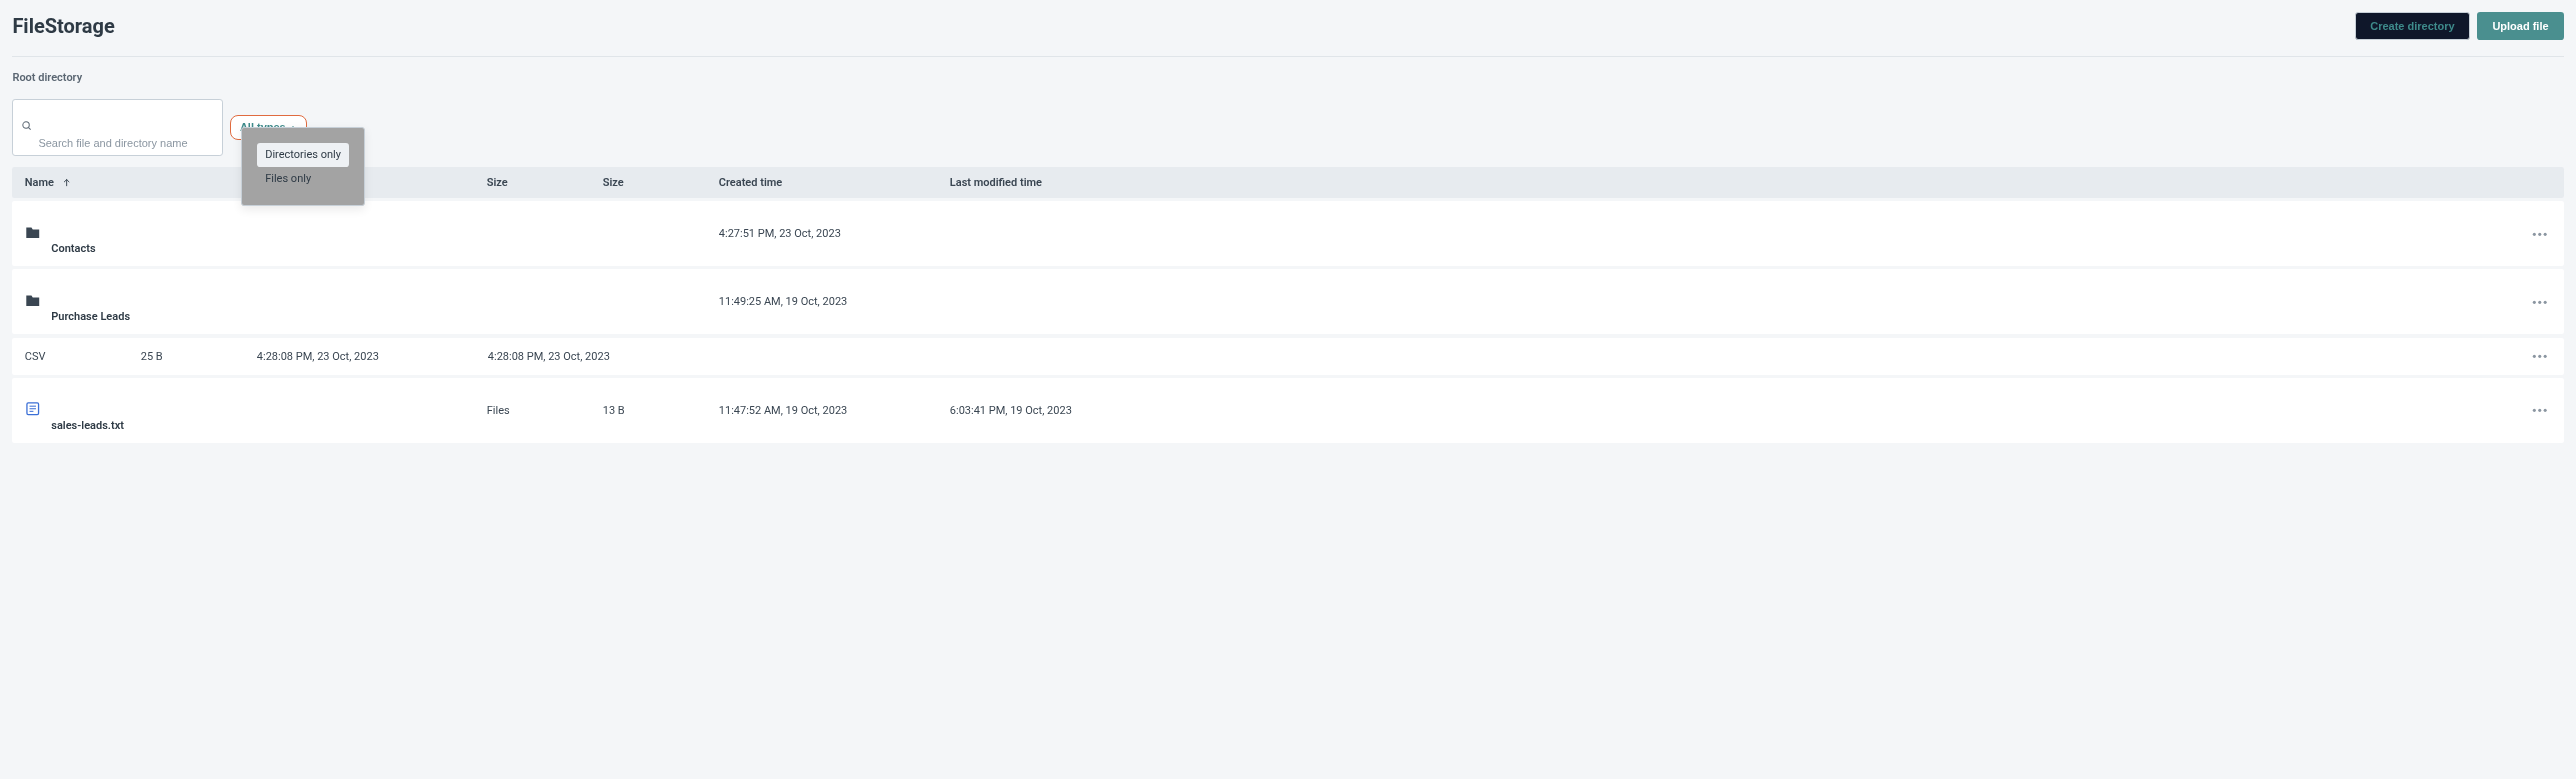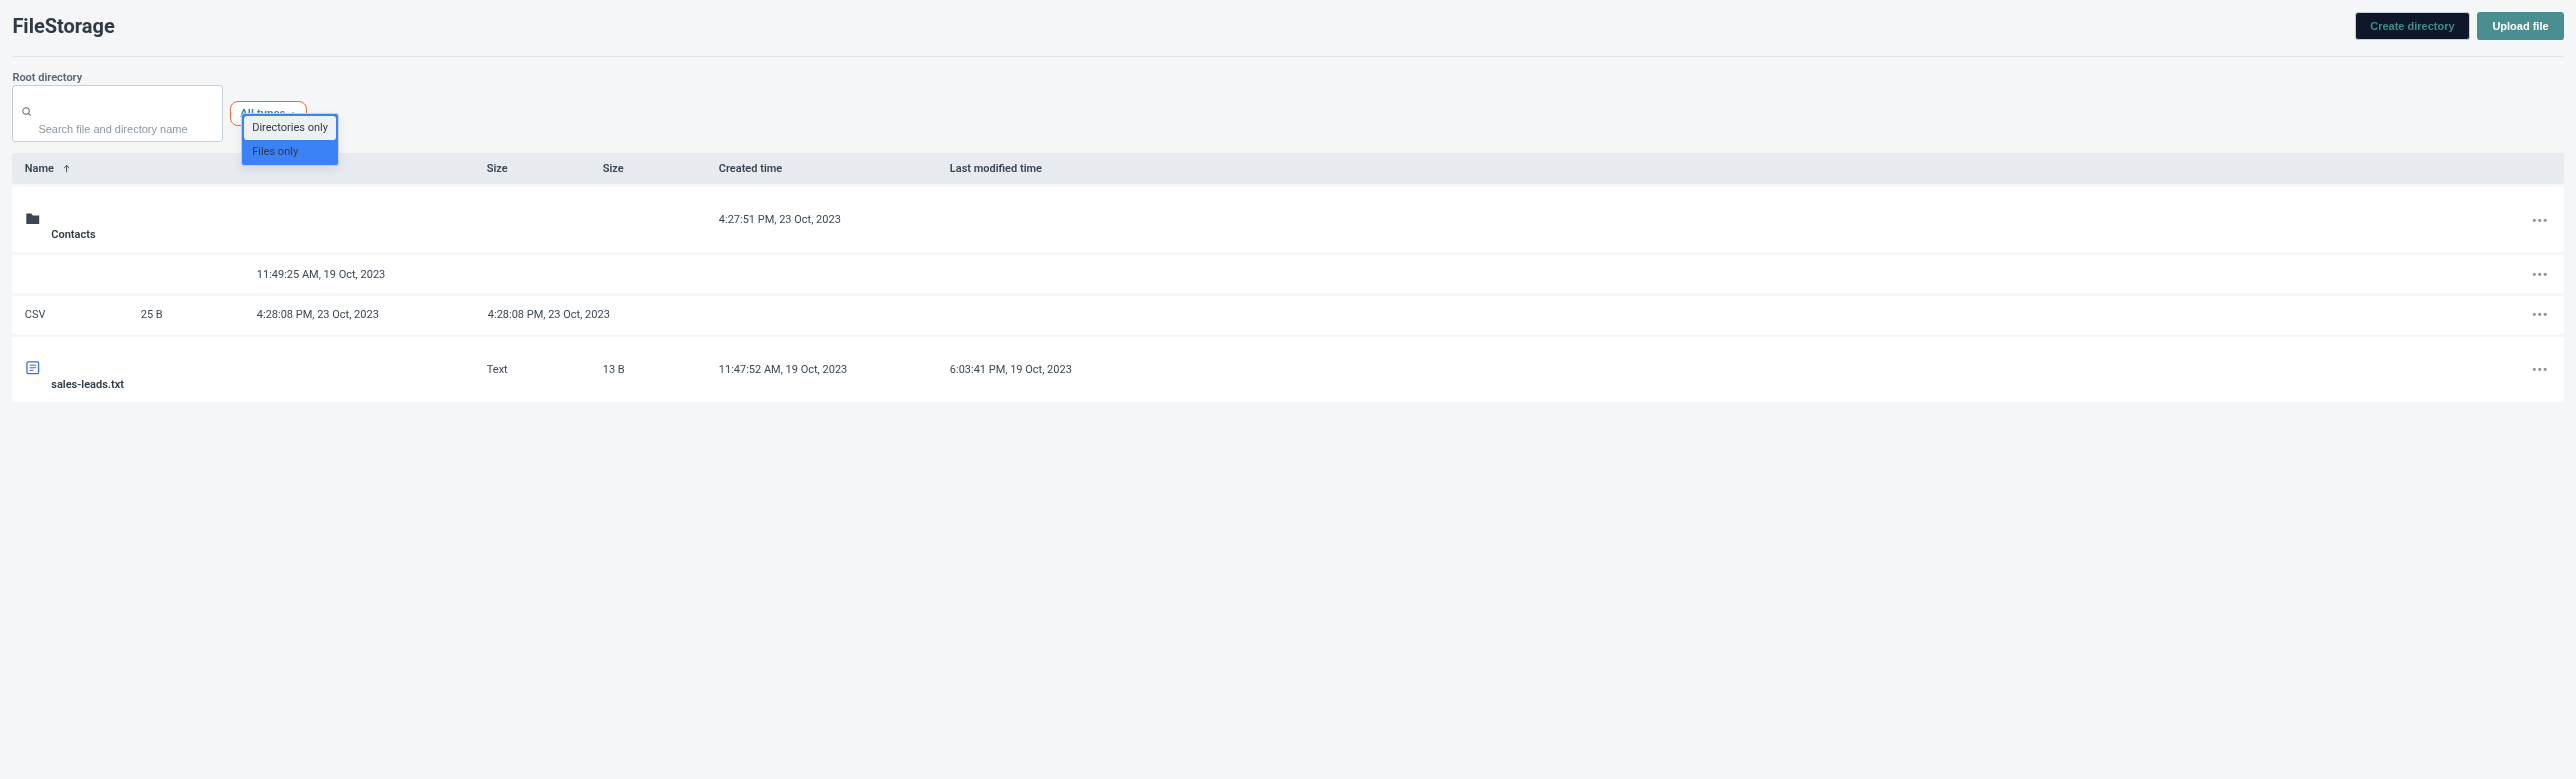--- a/index.html
+++ b/index.html
@@ -45,21 +45,21 @@
       border: 0.8px solid #c7d0d8;
     }
     .btn-primary {
       background: #4a8f8f;
       color: #fff;
     }
     .breadcrumb {
       font-size: 11px;
       font-weight: 600;
       color: #5a6672;
-      margin-bottom: 1px;
+      margin-bottom: 15px;
     }
     .toolbar {
       display: flex;
       gap: 6.2px;
       align-items: center;
       margin-bottom: 11px;
       position: relative;
     }
     .search-wrap {
       display: flex;
@@ -93,25 +93,25 @@
       background: #fff;
       color: #3e8b8b;
       font-weight: 600;
       font-size: 11px;
       cursor: pointer;
     }
     .dropdown {
       position: absolute;
       top: 28px;
       left: 229px;
-      background: #3b82f6;
+      background: #a3a3a3;
       border: 0.8px solid #c7d0d8;
       border-radius: 3.1px;
       box-shadow: 0 3.1px 9.3px rgba(0,0,0,0.08);
-      padding: 2px;
+      padding: 15px;
       min-width: 95px;
       z-index: 10;
     }
     .dropdown-item {
       padding: 5.4px 7.8px;
       border-radius: 3.1px;
       cursor: pointer;
       font-size: 11px;
       color: #2e3a45;
     }
@@ -252,20 +252,28 @@
         <svg width="15.5" height="4.7" viewBox="0 0 20 6" fill="#8b96a1">
             <circle cx="3" cy="3" r="2"></circle>
             <circle cx="10" cy="3" r="2"></circle>
             <circle cx="17" cy="3" r="2"></circle>
           </svg>
       </span>
     </div>
   </div>
 
   <div class="table-row">
+    <div class="col-name row-name">
+      <span>
+        <svg class="icon-svg" width="15.5" height="15.5" viewBox="0 0 24 24" fill="#3a4652">
+            <path d="M10 4H2v16h20V7H12l-2-3z"></path>
+          </svg>
+      </span>
+      <span class="label">Purchase Leads</span>
+    </div>
     <div class="col-type"></div>
     <div class="col-size"></div>
     <div class="col-created">11:49:25 AM, 19 Oct, 2023</div>
     <div class="col-mod"></div>
     <div class="col-actions">
       <span class="more-btn">
         <svg width="15.5" height="4.7" viewBox="0 0 20 6" fill="#8b96a1">
             <circle cx="3" cy="3" r="2"></circle>
             <circle cx="10" cy="3" r="2"></circle>
             <circle cx="17" cy="3" r="2"></circle>
@@ -295,21 +303,21 @@
       <span>
         <svg class="icon-svg" width="15.5" height="15.5" viewBox="0 0 24 24" fill="none">
           <rect x="3" y="3" width="18" height="18" rx="2" fill="none" stroke="#3b6fd6" stroke-width="2"></rect>
           <line x1="7" y1="8" x2="17" y2="8" stroke="#3b6fd6" stroke-width="1.6"></line>
           <line x1="7" y1="12" x2="17" y2="12" stroke="#3b6fd6" stroke-width="1.6"></line>
           <line x1="7" y1="16" x2="13" y2="16" stroke="#3b6fd6" stroke-width="1.6"></line>
         </svg>
       </span>
       <span class="label">sales-leads.txt</span>
     </div>
-    <div class="col-type">Text</div>
+    <div class="col-type">Files</div>
     <div class="col-size">13 B</div>
     <div class="col-created">11:47:52 AM, 19 Oct, 2023</div>
     <div class="col-mod">6:03:41 PM, 19 Oct, 2023</div>
     <div class="col-actions">
       <span class="more-btn">
         <svg width="15.5" height="4.7" viewBox="0 0 20 6" fill="#8b96a1">
             <circle cx="3" cy="3" r="2"></circle>
             <circle cx="10" cy="3" r="2"></circle>
             <circle cx="17" cy="3" r="2"></circle>
           </svg>

